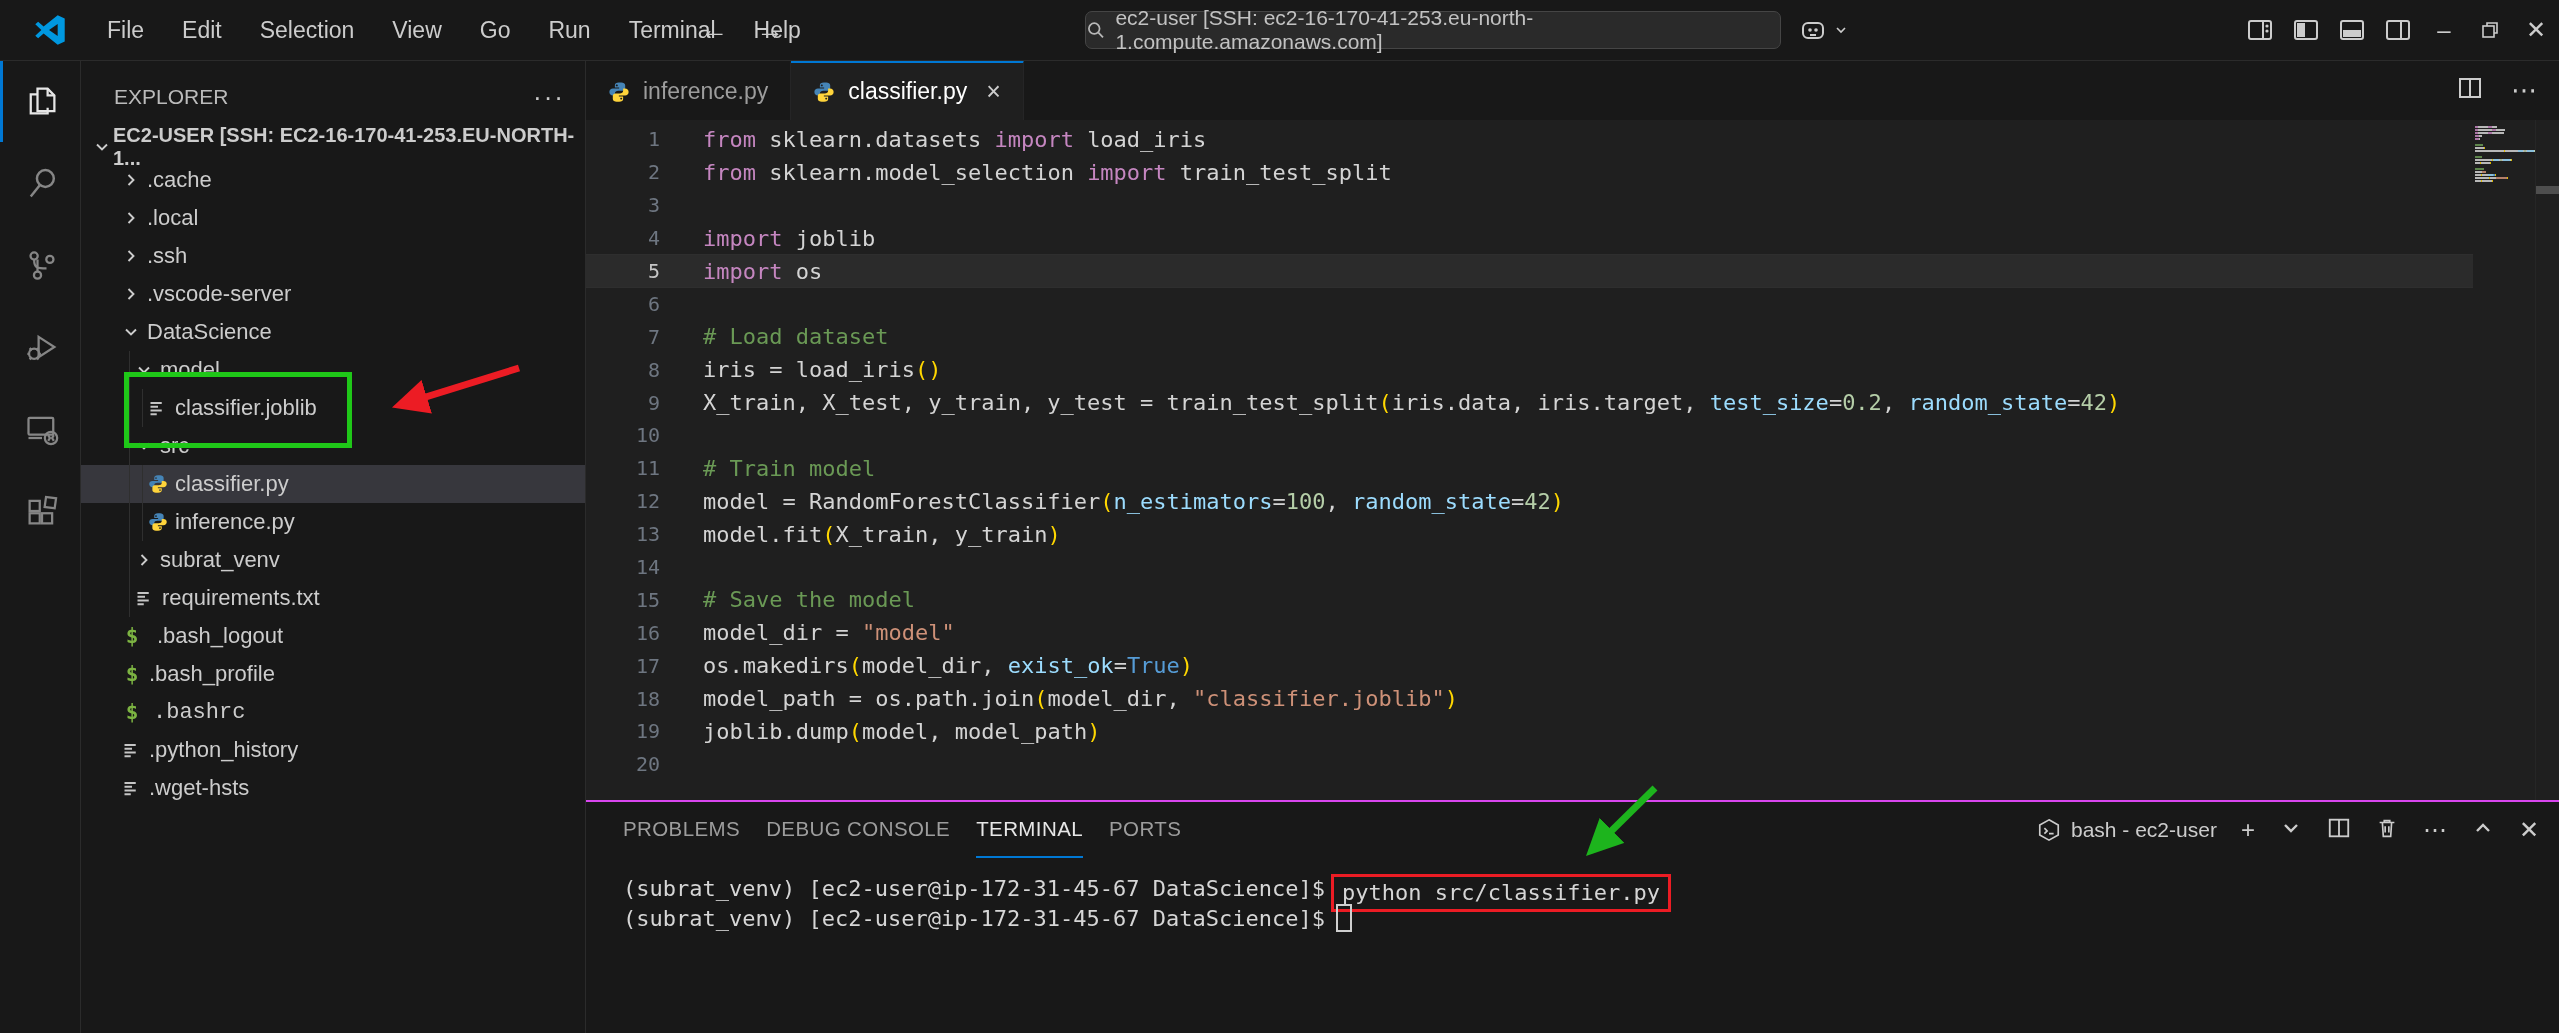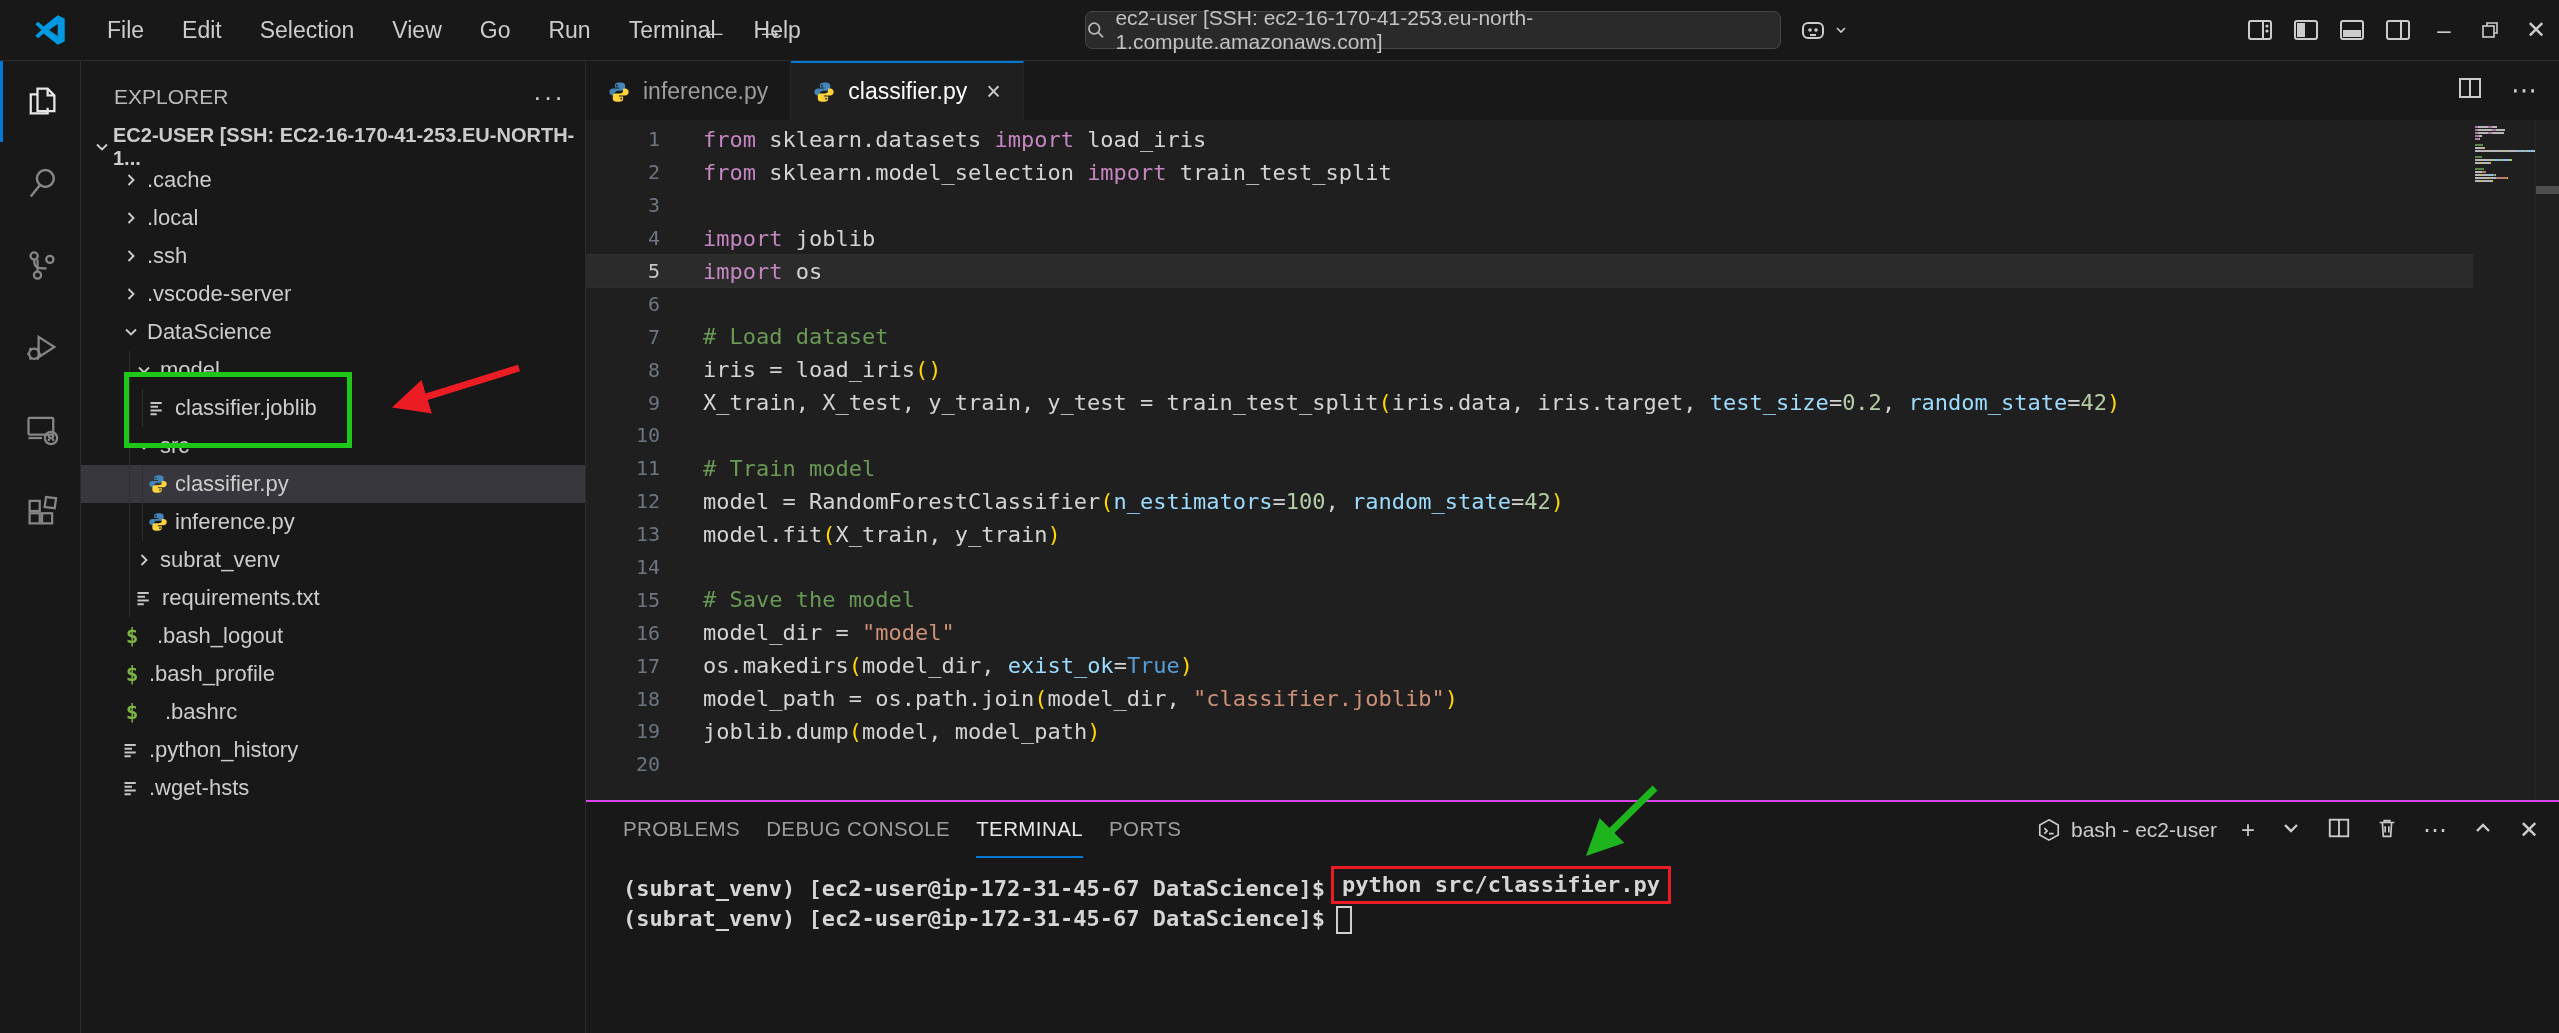--- a/index.html
+++ b/index.html
@@ -74,21 +74,21 @@
   .ptab{margin-left:26px;display:flex;align-items:center;font-size:20.5px;letter-spacing:.4px;color:#9d9d9d;
         border-bottom:2px solid transparent;cursor:default;}
   .ptab:first-child{margin-left:37px;}
   .ptab.active{color:#e7e7e7;border-bottom:2px solid #0078d4;}
   .pn-right{position:absolute;right:20px;top:0;height:56px;display:flex;align-items:center;gap:24px;color:#cccccc;}
   .pn-right .lbl{display:flex;align-items:center;gap:10px;font-size:21px;}
   .pn-right svg{width:24px;height:24px;}
   .pn-ic{font-size:24px;}
   .term{position:absolute;left:37px;top:72px;font-family:"DejaVu Sans Mono",monospace;font-size:22px;
         color:#d6d6d6;line-height:30px;white-space:pre;}
-  .tline{height:30px;display:flex;align-items:flex-end;font-weight:bold;}
+  .tline{height:30px;display:flex;align-items:flex-start;}
   .cmdbox{border:3px solid #ec1c24;padding:1px 8px;margin-left:6px;display:inline-block;}
   .cursorbox{display:inline-block;width:12px;height:24px;border:2px solid #cfcfcf;margin-left:11px;}
   
   .anno{position:absolute;left:0;top:0;width:2559px;height:1033px;z-index:30;pointer-events:none;}
 </style>
 </head>
 <body>
 
 <div class="window">
 
@@ -365,21 +365,21 @@
           <span class="ticon">
             <span class="sh-ic">$</span>
           </span>
           <span style="margin-left: 4px;">.bash_profile</span>
         </div>
         <div class="trow">
           <span style="width: 38px; flex: 0 0 auto;"></span>
           <span class="ticon">
             <span class="sh-ic">$</span>
           </span>
-          <span style="margin-left: 20px;">.bashrc</span>
+          <span style="margin-left: 8px; font-family: Liberation Mono, monospace;">.bashrc</span>
         </div>
         <div class="trow">
           <span style="width: 38px; flex: 0 0 auto;"></span>
           <span class="ticon">
             <svg viewBox="0 0 16 16" stroke="#c5c5c5" stroke-width="1.6">
               <line x1="2" y1="4" x2="11" y2="4"></line>
               <line x1="2" y1="7" x2="8" y2="7"></line>
               <line x1="2" y1="10" x2="11" y2="10"></line>
               <line x1="2" y1="13" x2="7" y2="13"></line>
             </svg>

